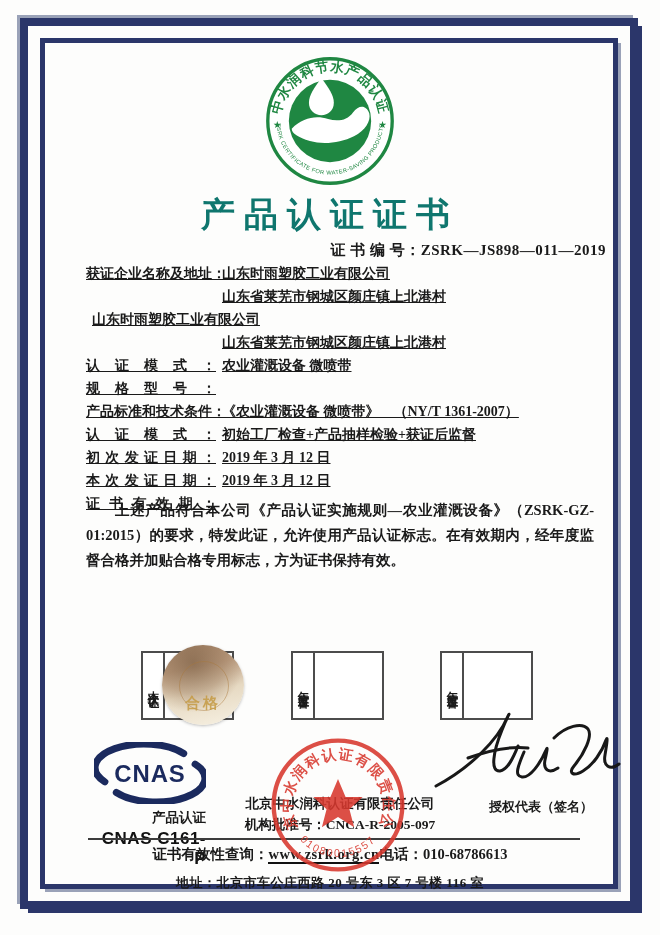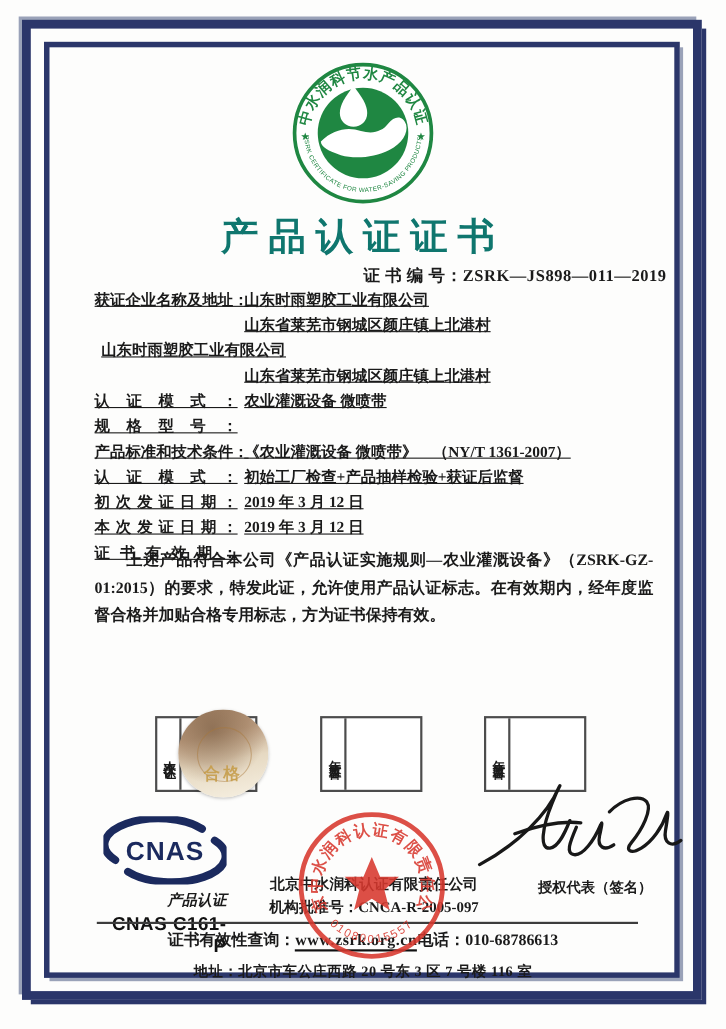--- a/index.html
+++ b/index.html
@@ -74,21 +74,21 @@
   }
   
   .signature{position:absolute;left:432px;top:710px;width:192px;height:86px;}
   .sig-label{
     position:absolute;left:455px;top:798px;width:172px;text-align:center;
     font-size:13px;font-weight:bold;
   }
   
   .cnas{position:absolute;left:90px;top:742px;width:116px;text-align:right;}
   .cnas svg{width:112px;height:62px;}
-  .cnas .l1{font-size:13.5px;font-weight:bold;margin-top:1px;font-style:italic;}
+  .cnas .l1{font-size:13.5px;font-weight:bold;margin-top:1px;}
   .cnas .l2{
     font-family:"Liberation Sans","DejaVu Sans",sans-serif;
     font-size:17px;font-weight:bold;margin-top:2px;letter-spacing:.5px;color:#111;
   }
   
   .issuer{
     position:absolute;left:230px;top:793px;width:220px;text-align:center;
     font-size:13.5px;font-weight:bold;line-height:21px;
   }
   

